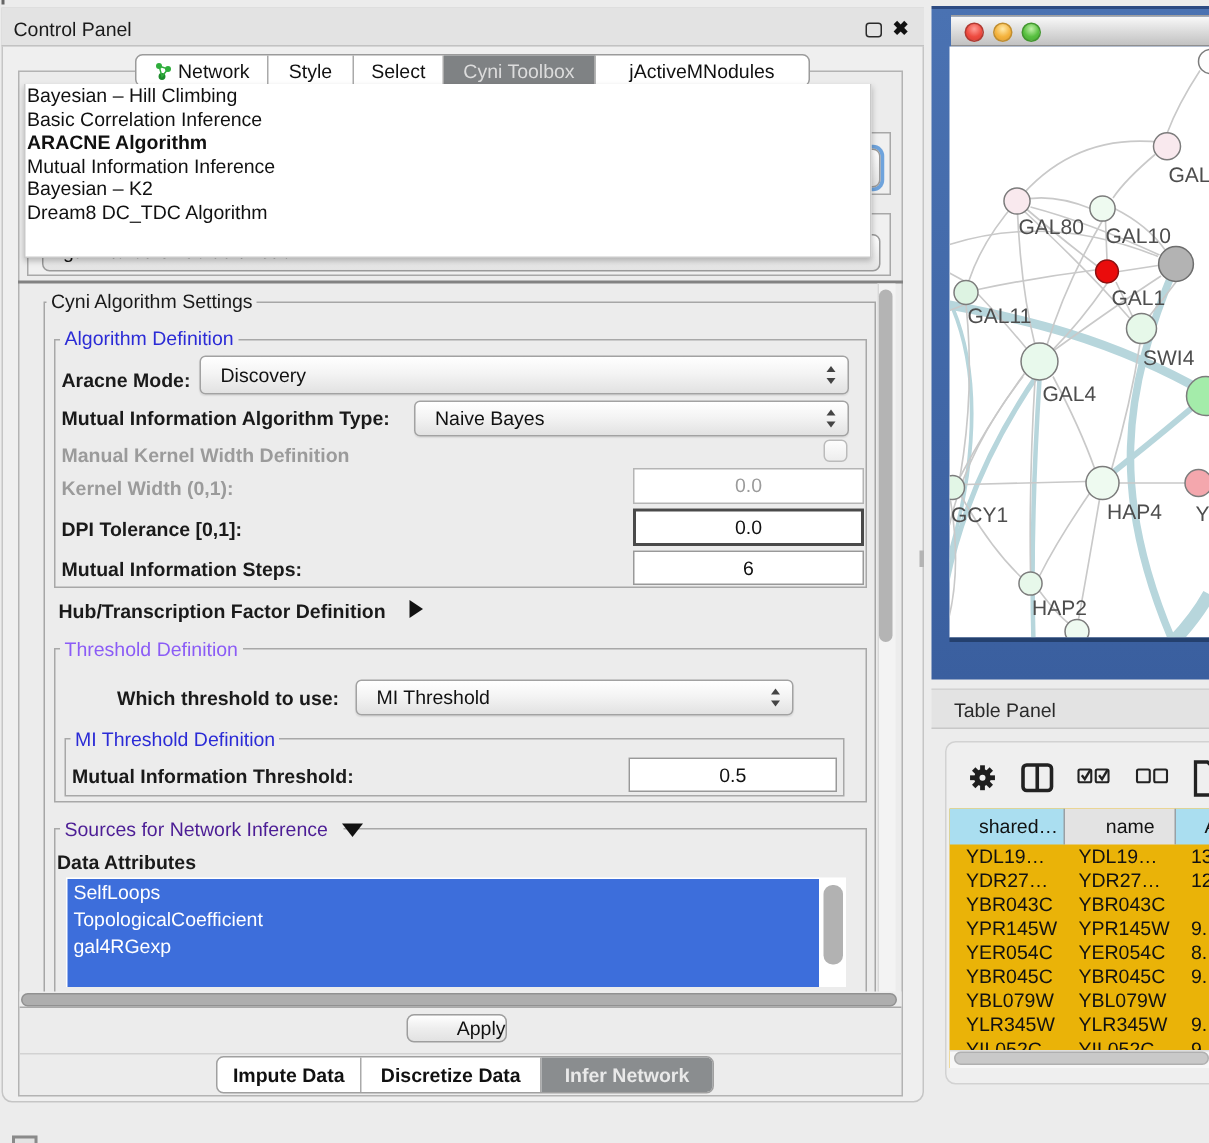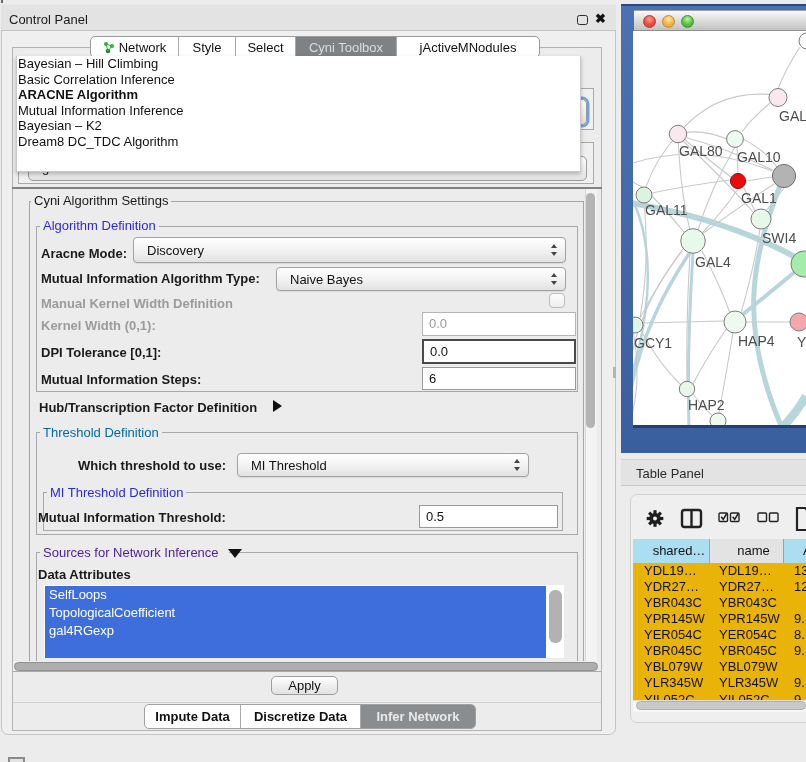--- a/index.html
+++ b/index.html
@@ -4,21 +4,21 @@
 html,body{width:806px;height:762px;overflow:hidden;background:#ececec;font-family:"Liberation Sans",sans-serif}
 .a{position:absolute}
 .b{font-weight:bold}
 .f13{font-size:13px;line-height:15px;color:#1a1a1a}
 .gl{position:absolute;background:#ececec;padding:0 3px;font-size:13px;line-height:14px;white-space:nowrap}
 .combo{position:absolute;border:1px solid #a2a2a2;border-radius:4px;background:linear-gradient(#ffffff,#f4f4f4 45%,#e2e2e2);box-shadow:0 1px 1px rgba(0,0,0,.08)}
 .ctx{position:absolute;left:13px;top:50%;transform:translateY(-50%);font-size:13px;color:#111;white-space:nowrap}
 .carr{position:absolute;right:7px;top:50%;transform:translateY(-50%);width:7px;height:12px}
 .carr:before{content:"";position:absolute;left:0;top:0;border-left:3.5px solid transparent;border-right:3.5px solid transparent;border-bottom:4.5px solid #444}
 .carr:after{content:"";position:absolute;left:0;bottom:0;border-left:3.5px solid transparent;border-right:3.5px solid transparent;border-top:4.5px solid #444}
-.inp{position:absolute;background:#fff;border:1px solid #999;font-size:13px;color:#111;text-align:left;padding:0 6px;line-height:22px}
+.inp{position:absolute;background:#fff;border:1px solid #999;font-size:13px;color:#111;text-align:center;padding:0 6px;line-height:22px}
 .c1{display:inline-block;width:75px;padding-left:11px;overflow:hidden;vertical-align:top}
 .c2{display:inline-block;padding-left:11px;vertical-align:top}
 .trow{height:16.15px;line-height:16.15px}
 </style></head><body>
 
 <div class="a" style="left:1px;top:5px;width:615px;height:730px;background:#efefef;border:1px solid #c5c5c5;border-radius:0 0 7px 7px"></div>
 <div class="a" style="left:1px;top:0;width:2px;height:3px;background:#666"></div>
 <div class="a" style="left:1px;top:5px;width:615px;height:26px;background:#e3e3e3;border-bottom:1px solid #c2c2c2"></div>
 <div class="a f13" style="left:9px;top:12px">Control Panel</div>
 <div class="a" style="left:577px;top:15px;width:11px;height:10px;border:1.5px solid #2a2a2a;border-radius:2.5px"></div>
@@ -80,31 +80,31 @@
 <div class="a f13 b" style="left:41px;top:345px">DPI Tolerance [0,1]:</div>
 <div class="inp" style="left:422px;top:339px;width:154px;height:25px;border:2px solid #4a4a4a;line-height:21px">0.0</div>
 
 <div class="a f13 b" style="left:41px;top:372px">Mutual Information Steps:</div>
 <div class="inp" style="left:422px;top:367px;width:154px;height:23px">6</div>
 
 <div class="a f13 b" style="left:39px;top:400px">Hub/Transcription Factor Definition</div>
 <div class="a" style="left:273px;top:400px;width:0;height:0;border-top:6.5px solid transparent;border-bottom:6.5px solid transparent;border-left:9px solid #111"></div>
 
 <div class="a" style="left:36px;top:432px;width:542px;height:103px;border:1px solid #a8a8a8"></div>
-<div class="gl" style="left:40px;top:426px;color:#0369a1">Threshold Definition</div>
+<div class="gl" style="left:40px;top:426px;color:#8b5cf6">Threshold Definition</div>
 
 <div class="a f13 b" style="left:78px;top:458px">Which threshold to use:</div>
 <div class="combo" style="left:237px;top:453px;width:292px;height:24px">
     <span class="ctx">MI Threshold</span>
     <span class="carr"></span>
   </div>
 
 <div class="a" style="left:43px;top:492px;width:520px;height:39px;border:1px solid #a8a8a8"></div>
 <div class="gl" style="left:47px;top:486px;color:#2b2bd6">MI Threshold Definition</div>
-<div class="a f13 b" style="left:38px;top:510px">Mutual Information Threshold:</div>
+<div class="a f13 b" style="left:48px;top:510px">Mutual Information Threshold:</div>
 <div class="inp" style="left:419px;top:505px;width:139px;height:23px">0.5</div>
 
 <div class="a" style="left:36px;top:552px;width:542px;height:119px;border:1px solid #a8a8a8;border-bottom:none"></div>
 <div class="gl" style="left:40px;top:546px;color:#4c1d95">Sources for Network Inference &nbsp;</div>
 <div class="a" style="left:228px;top:549px;width:0;height:0;border-left:7px solid transparent;border-right:7px solid transparent;border-top:9px solid #111"></div>
 
 <div class="a f13 b" style="left:38px;top:567px">Data Attributes</div>
 <div class="a" style="left:44px;top:585px;width:520px;height:73px;background:#fff"></div>
 <div class="a" style="left:45px;top:586px;width:501px;height:72px;background:#3d6edb;color:#fff;font-size:13px">
  <div style="height:18px;padding:1px 0 0 4px">SelfLoops</div>
@@ -112,21 +112,21 @@
  <div style="height:18px;padding:1px 0 0 4px">gal4RGexp</div>
 </div>
 <div class="a" style="left:549px;top:590px;width:13px;height:53px;background:#b2b2b2;border-radius:6px"></div>
 
 <div class="a" style="left:585px;top:189px;width:12px;height:480px;background:#f3f3f3;border-left:1px solid #d8d8d8"></div>
 <div class="a" style="left:586px;top:193px;width:9px;height:235px;background:#b4b4b4;border-radius:5px"></div>
 <div class="a" style="left:13px;top:661px;width:588px;height:11px;background:#ededed;border-bottom:1px solid #a9a9a9"></div>
 <div class="a" style="left:13px;top:702px;width:588px;height:1px;background:#d2d2d2"></div>
 <div class="a" style="left:14px;top:662px;width:584px;height:9px;background:#aeaeae;border:1px solid #919191;border-radius:5px"></div>
 
-<div class="a" style="left:271px;top:676px;width:67px;height:19px;border:1px solid #9e9e9e;border-radius:5px;background:linear-gradient(#fff,#eee 50%,#e2e2e2);font-size:13px;color:#111;text-align:center;line-height:17px">Apply</div>
+<div class="a" style="left:271px;top:676px;width:67px;height:19px;border:1px solid #9e9e9e;border-radius:5px;background:linear-gradient(#fff,#eee 50%,#e2e2e2);font-size:13px;color:#111;text-align:right;line-height:17px">Apply</div>
 
 <div class="a" style="left:144px;top:704px;width:332px;height:25px;background:#fff;border:1px solid #a0a0a0;border-radius:5px;display:flex;font-size:13px;font-weight:bold;color:#111">
  <div style="width:96px;display:flex;align-items:center;justify-content:center;border-right:1px solid #aaa">Impute Data</div>
  <div style="width:120px;display:flex;align-items:center;justify-content:center;border-right:1px solid #aaa">Discretize Data</div>
  <div style="flex:1;display:flex;align-items:center;justify-content:center;background:#8a8d8f;color:#e9e9e9;border-radius:0 4px 4px 0">Infer Network</div>
 </div>
 
 <div class="a" style="left:8px;top:757px;width:17px;height:10px;border:2px solid #8a8a8a;background:#e3e3e3"></div>
 
 <div class="a" style="left:613px;top:367px;width:2.5px;height:11px;background:#b4b4b4"></div>

